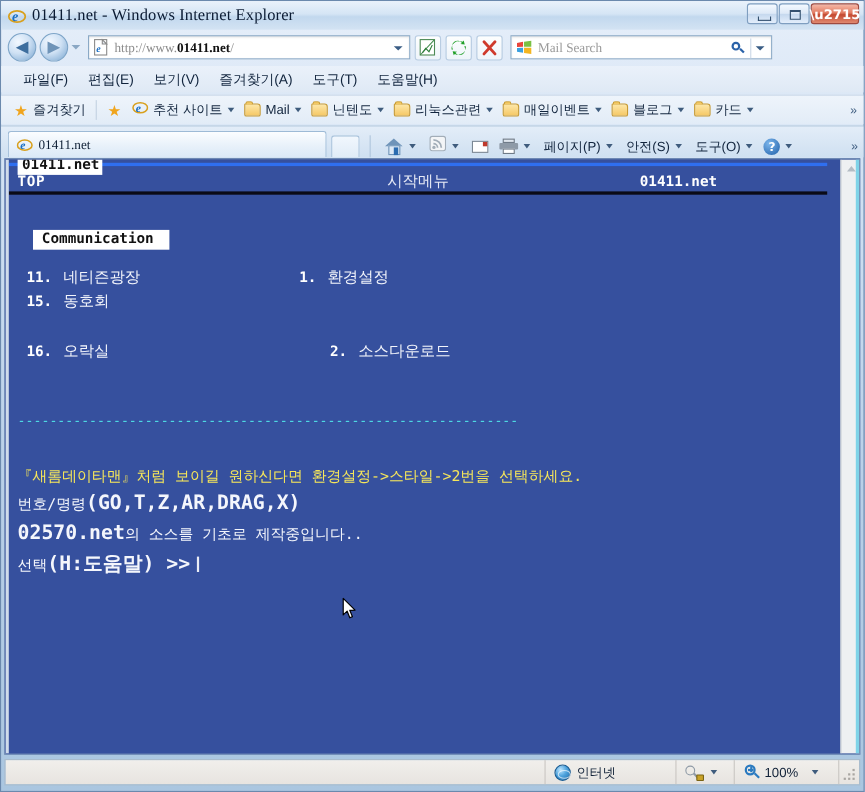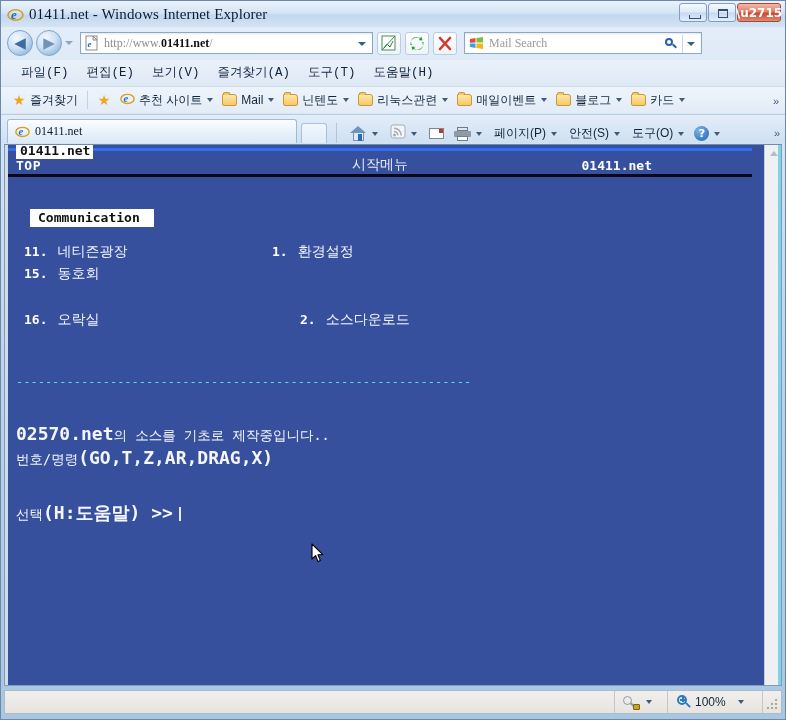--- a/index.html
+++ b/index.html
@@ -89,21 +89,21 @@
   .mag .hand{position:absolute;left:9px;top:9px;width:5px;height:2px;background:#2a62a8;transform:rotate(45deg);}
   .searchsep{position:absolute;right:18px;top:2px;width:1px;height:18px;background:#cbd8e6;}
   .sdrop{position:absolute;right:6px;top:9px;}
 
   
   .menubar{
     position:absolute;left:1px;top:60px;width:784px;height:24px;
     display:flex;align-items:center;
     background:linear-gradient(180deg,#eaf1fa 0%,#dfe9f5 100%);
   }
-  .menuitem{font-size:12.5px;color:#10233c;margin-left:18px;white-space:nowrap;font-family:Liberation Mono, monospace;}
+  .menuitem{font-size:12.5px;color:#10233c;margin-left:18px;white-space:nowrap;}
   .menuitem:first-child{margin-left:20px;}
 
   
   .favbar{
     position:absolute;left:1px;top:86px;width:784px;height:26px;
     display:flex;align-items:center;
     background:linear-gradient(180deg,#eef4fb 0%,#e2ecf7 100%);
     border-top:1px solid #cfdcea;
   }
   .favitem{display:flex;align-items:center;margin-left:9px;white-space:nowrap;flex:none;}
@@ -480,40 +480,45 @@
 
        <div class="menu-r" style="top:98px;">
          <span class="mrow"><b>1.</b><span style="display:inline-block;width:10px;"></span><span>환경설정</span></span>
        </div>
        <div class="menu-r" style="top:166px;margin-left:28px;">
          <span class="mrow"><b>2.</b><span style="display:inline-block;width:10px;"></span><span>소스다운로드</span></span>
        </div>
 
        <div class="notice">
          <div class="dashes">---------------------------------------------------------------</div>
+         <div class="nl-yellow">『새롬데이타맨』처럼 보이길 원하신다면 환경설정-&gt;스타일-&gt;2번을 선택하세요.</div>
          <div class="nl-white"><span class="mono-b">02570.net</span><span>의 소스를 기초로 제작중입니다..</span></div>
        </div>
 
        <div class="prompt">
          <div class="p-line"><span>번호/명령</span><span class="mono-b">(GO,T,Z,AR,DRAG,X)</span></div>
          <div class="p-line"><span>선택</span><span class="mono-b">(H:도움말) &gt;&gt;</span><i class="cursorbar"></i></div>
        </div>
      </div>
    </div>
 
    <div class="vscroll">
      <div class="vs-up">
           <i class="t"></i>
         </div>
    </div>
    <i class="vs-right-edge"></i>
  </div>
 
  <div class="statusbar">
    <div class="st-grow"></div>
+   <div class="st-cell" style="width:118px;">
+     <span class="globe"></span>
+     <span class="st-lbl">인터넷</span>
+   </div>
    <div class="st-cell" style="width:52px;">
      <span class="lockmag">
           <i class="c"></i>
           <i class="h"></i>
           <i class="lk"></i>
         </span>
      <i class="dcaret" style="margin-left:2px;"></i>
    </div>
    <div class="st-cell" style="width:94px;">
      <span class="zmag">

